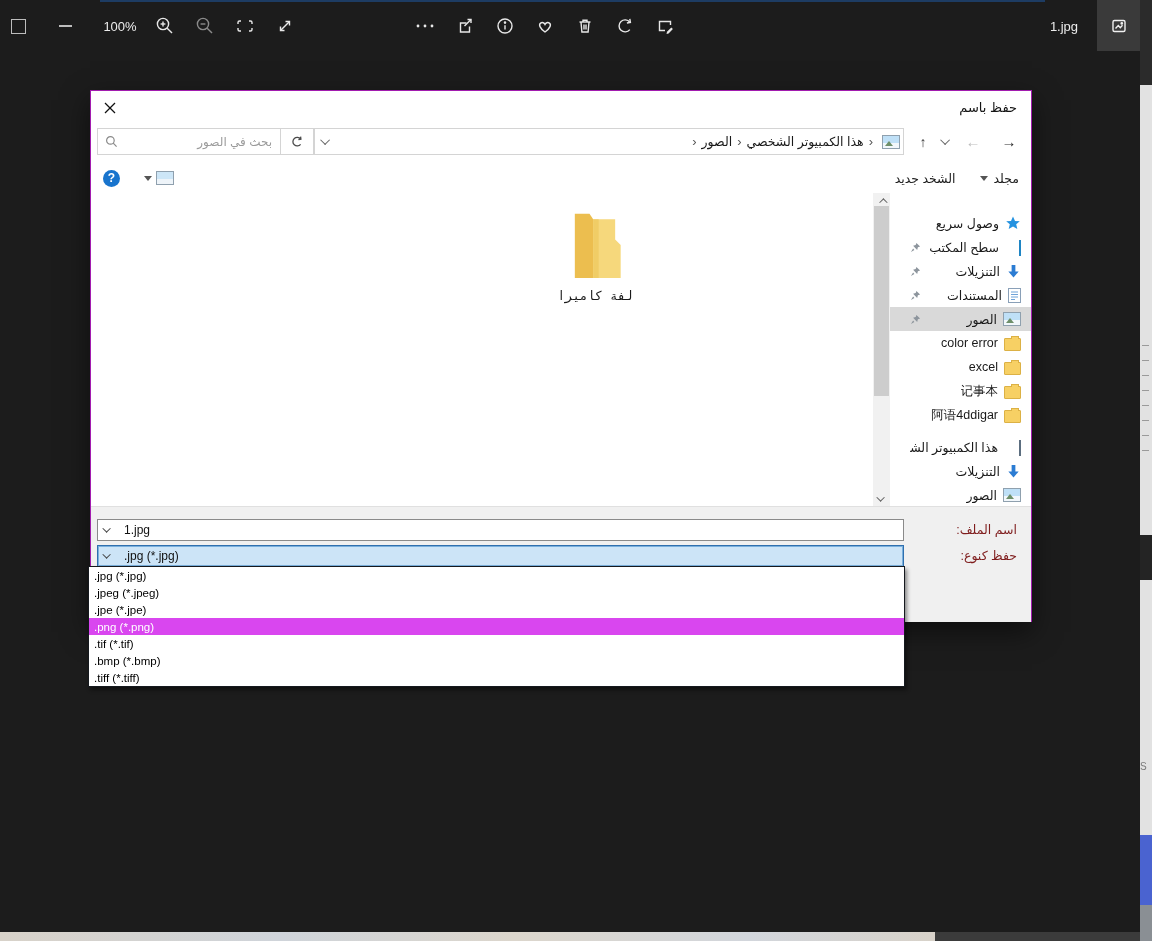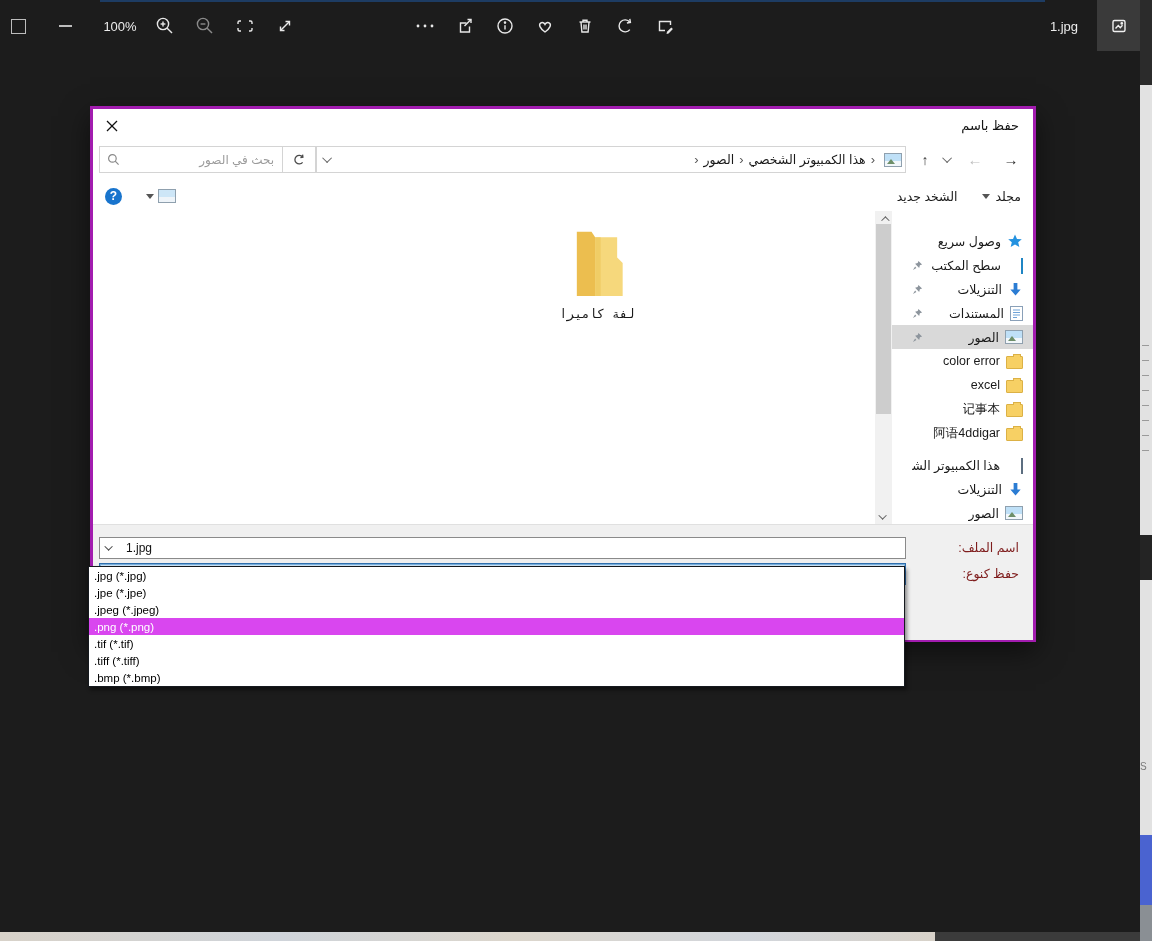--- a/index.html
+++ b/index.html
@@ -11,21 +11,21 @@
   .ptb-text{font-size:13px;color:#ececec;}
   .win-restore{width:13px;height:13px;border:1px solid #bdbdbd;}
   .win-min{width:13px;height:2px;background:#bdbdbd;}
   .thumb-btn{position:absolute;left:1097px;top:0;width:43px;height:51px;background:#3a3a3a;display:flex;align-items:center;justify-content:center;}
   .icon-svg{display:block;}
   
   .rstrip{position:absolute;left:1140px;width:12px;}
   .rstrip-line{position:absolute;left:1142px;width:7px;height:1px;background:#9a9a9a;}
   .bstrip{position:absolute;top:932px;height:9px;}
   
-  #dialog{position:absolute;left:90px;top:106px;width:940px;height:530px;background:#fff;border:3px solid #a21caf;
+  #dialog{position:absolute;left:90px;top:90px;width:940px;height:530px;background:#fff;border:1px solid #a21caf;
           box-shadow:0 10px 26px rgba(0,0,0,.5);direction:rtl;}
   .dlg-title{position:absolute;top:9px;right:14px;font-size:13px;color:#141414;}
   .dlg-close{position:absolute;top:7px;left:9px;width:20px;height:20px;display:flex;align-items:center;justify-content:center;cursor:pointer;}
   
   .navrow{position:absolute;top:37px;left:0;right:0;height:27px;}
   .navbtn{position:absolute;top:0;height:27px;display:flex;align-items:center;justify-content:center;font-size:15px;}
   .addr{position:absolute;left:223px;top:0;width:590px;height:27px;border:1px solid #d4d4d4;background:#fff;display:flex;direction:rtl;align-items:center;box-sizing:border-box;}
   .addr-crumbs{display:flex;direction:rtl;align-items:center;font-size:12.5px;color:#1a1a1a;padding-right:4px;gap:3px;flex:1;}
   .crumb-sep{color:#555;font-size:13px;padding:0 2px;}
   .addr-chev{width:22px;display:flex;align-items:center;justify-content:center;color:#666;}
@@ -370,26 +370,26 @@
       </div>
       <div class="hide-btn">
         <span class="chev up"></span>
         <span>إخفاء المجلدات</span>
       </div>
     </div>
   </div>
 
   <div id="ddlist">
     <div class="dd-opt">.jpg (*.jpg)</div>
+    <div class="dd-opt">.jpeg (*.jpeg)</div>
     <div class="dd-opt">.jpe (*.jpe)</div>
-    <div class="dd-opt">.jpeg (*.jpeg)</div>
     <div class="dd-opt selected">.png (*.png)</div>
     <div class="dd-opt">.tif (*.tif)</div>
+    <div class="dd-opt">.bmp (*.bmp)</div>
     <div class="dd-opt">.tiff (*.tiff)</div>
-    <div class="dd-opt">.bmp (*.bmp)</div>
   </div>
 
   <div class="rstrip" style="top:0;height:85px;background:#2b2b2b;"></div>
   <div class="rstrip" style="top:85px;height:450px;background:#e2e2e2;"></div>
   <div class="rstrip-line" style="top:345px;"></div>
   <div class="rstrip-line" style="top:360px;"></div>
   <div class="rstrip-line" style="top:375px;"></div>
   <div class="rstrip-line" style="top:390px;"></div>
   <div class="rstrip-line" style="top:405px;"></div>
   <div class="rstrip-line" style="top:420px;"></div>

